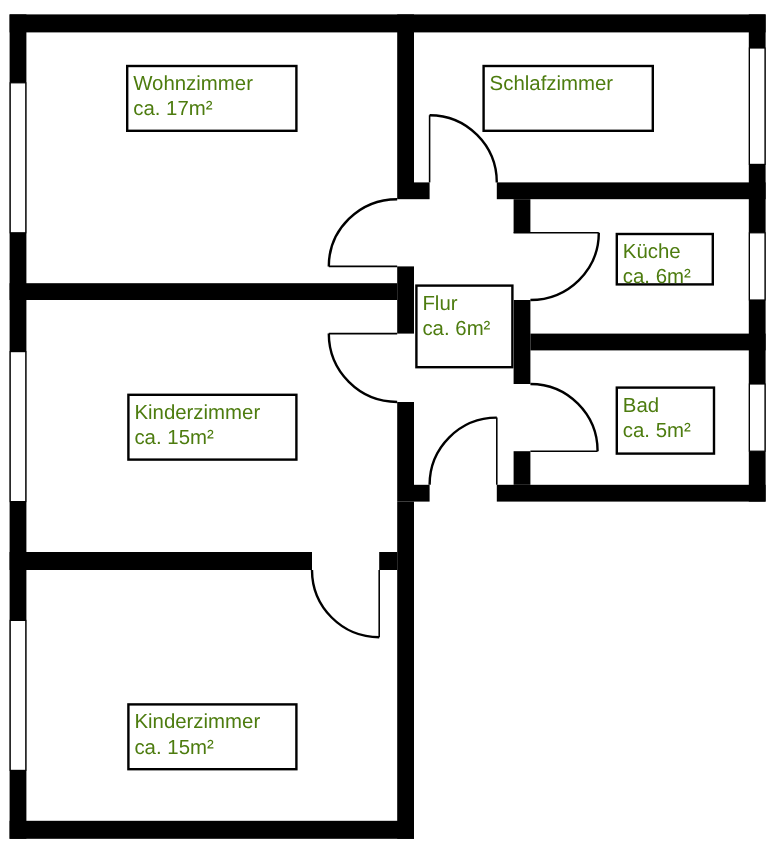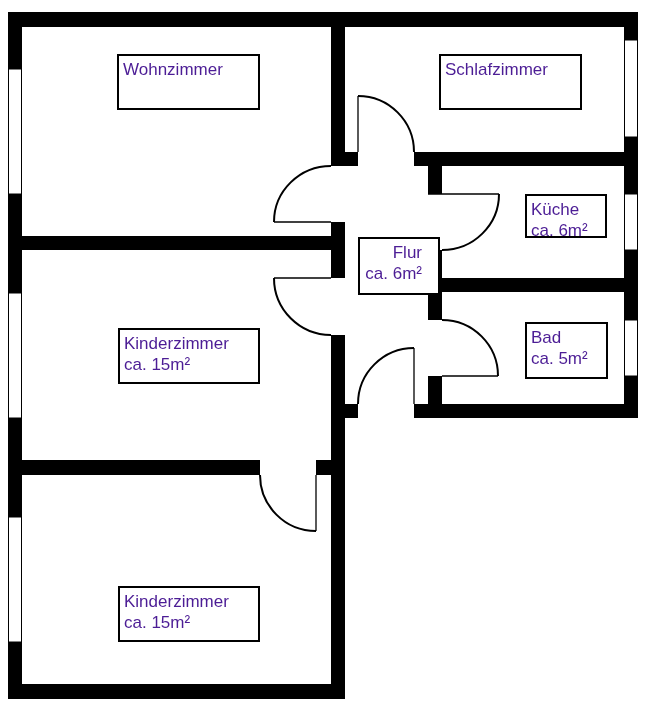--- a/index.html
+++ b/index.html
@@ -10,24 +10,23 @@
   .door-leaf { stroke: #000000; stroke-width: 1.3; fill: none; }
   .door-arc { stroke: #000000; stroke-width: 2; fill: none; }
   .label {
     position: absolute;
     box-sizing: border-box;
     border: 2px solid #000;
     background: #fff;
     font-family: "Liberation Sans", sans-serif;
     font-size: 17px;
     line-height: 21px;
-    color: #4c1d95;
-    padding: 3px 16px 0 4px;
+    color: #4d7c0f;
+    padding: 3px 0 0 4px;
     white-space: nowrap;
-    margin-left: 12px;
   }
   .label span { display: block; }
 </style>
 </head>
 <body>
 
 <svg id="plan" width="649" height="709" viewBox="0 0 649 709">
 
   <rect class="wall" x="8" y="12" width="630" height="15"></rect>
   <rect class="wall" x="8" y="12" width="14" height="687"></rect>
@@ -88,29 +87,30 @@
     <path class="door-arc" d="M414,348 A56,56 0 0 0 358,404"></path>
   </g>
   <g>
     <line class="door-leaf" x1="316" y1="475" x2="316" y2="531"></line>
     <path class="door-arc" d="M260,475 A56,56 0 0 0 316,531"></path>
   </g>
 </svg>
 
 <div class="label" style="left:105px; top:54px; width:143px; height:56px;">
   <span>Wohnzimmer</span>
+  <span>ca. 17m²</span>
 </div>
-<div class="label" style="left:427px; top:54px; width:143px; height:56px;">
+<div class="label" style="left:402px; top:54px; width:143px; height:56px;">
   <span>Schlafzimmer</span>
 </div>
 <div class="label" style="left:513px; top:194px; width:82px; height:44px;">
   <span>Küche</span>
   <span>ca. 6m²</span>
 </div>
-<div class="label" style="left:346px; top:237px; width:82px; height:58px;text-align:right;">
+<div class="label" style="left:346px; top:237px; width:82px; height:70px;">
   <span>Flur</span>
   <span>ca. 6m²</span>
 </div>
 <div class="label" style="left:513px; top:322px; width:83px; height:57px;">
   <span>Bad</span>
   <span>ca. 5m²</span>
 </div>
 <div class="label" style="left:106px; top:328px; width:142px; height:56px;">
   <span>Kinderzimmer</span>
   <span>ca. 15m²</span>

